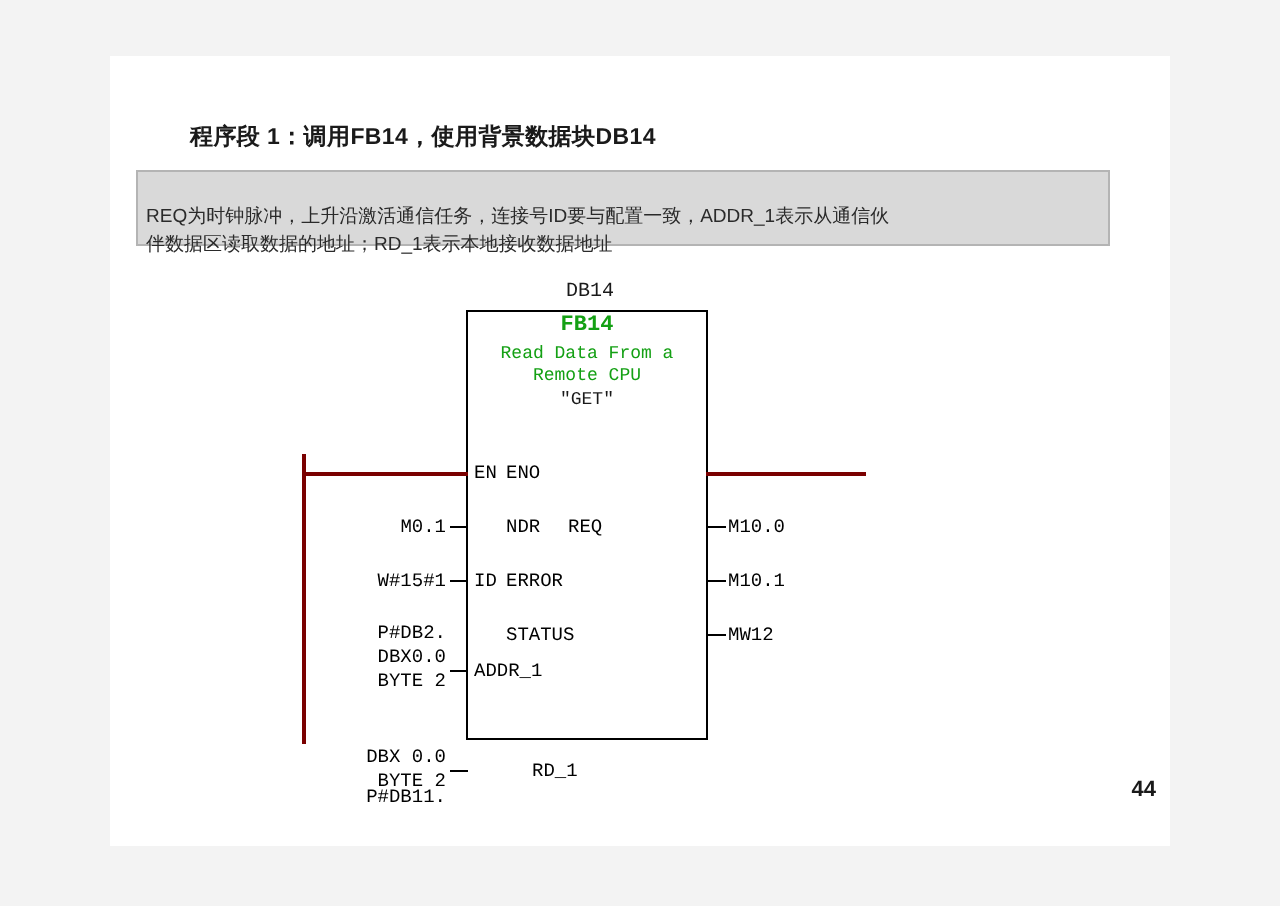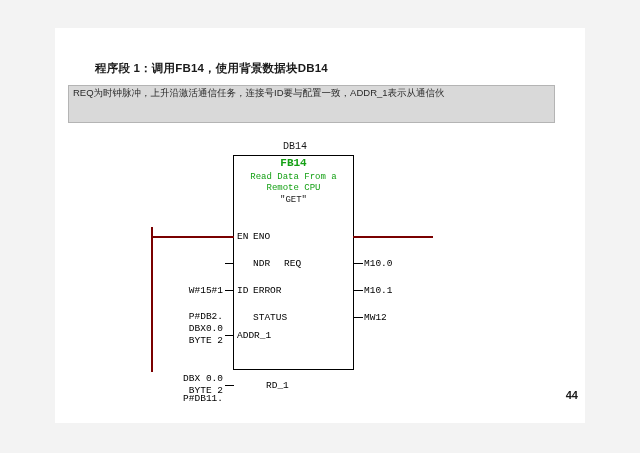--- a/index.html
+++ b/index.html
@@ -60,21 +60,21 @@
 
   .comment-box {
     position: absolute;
     left: 13px;
     top: 57px;
     width: 487px;
     height: 38px;
     background: #d9d9d9;
     border: 1px solid #b4b4b4;
     box-sizing: border-box;
-    padding: 0 4px 0 4px;
+    padding: 16px 4px 0 4px;
   }
   .comment-line {
     font-size: 9.5px;
     line-height: 14px;
     color: #2a2a2a;
     white-space: nowrap;
   }
 
   
   .db-label {
@@ -194,20 +194,21 @@
   <div class="edge-bottom"></div>
   <div class="edge-left"></div>
   <div class="edge-right"></div>
 
   <div class="sheet">
 
     <div class="title">程序段 1：调用FB14，使用背景数据块DB14</div>
 
     <div class="comment-box">
       <div class="comment-line">REQ为时钟脉冲，上升沿激活通信任务，连接号ID要与配置一致，ADDR_1表示从通信伙</div>
+      <div class="comment-line">伴数据区读取数据的地址；RD_1表示本地接收数据地址</div>
     </div>
 
     <div class="db-label">DB14</div>
 
     <div class="block"></div>
     <div class="block-title">FB14</div>
     <div class="block-sub l2">Remote CPU</div>
     <div class="block-sub l1">Read Data From a</div>
     <div class="block-sub l3">"GET"</div>
 
@@ -219,20 +220,21 @@
     <div class="pin-label pin-in" style="top:230px;padding-left:47px;">REQ</div>
     <div class="pin-label pin-in" style="top:257px;">ID</div>
     <div class="pin-label pin-in" style="top:302px;">ADDR_1</div>
     <div class="pin-label pin-in" style="top:352px;padding-left:29px;">RD_1</div>
 
     <div class="stub" style="left:170px; top:235px; width:9px;"></div>
     <div class="stub" style="left:170px; top:262px; width:9px;"></div>
     <div class="stub" style="left:170px; top:307px; width:9px;"></div>
     <div class="stub" style="left:170px; top:357px; width:9px;"></div>
 
+    <div class="operand" style="left:60px; top:230px; width:108px;">M0.1</div>
     <div class="operand" style="left:60px; top:257px; width:108px;">W#15#1</div>
 
     <div class="operand" style="left:60px; top:283px; width:108px;">P#DB2.</div>
     <div class="operand" style="left:60px; top:295px; width:108px;">DBX0.0</div>
     <div class="operand" style="left:60px; top:307px; width:108px;">BYTE 2</div>
 
     <div class="operand" style="left:60px; top:333px; width:108px;margin-top:32px;">P#DB11.</div>
     <div class="operand" style="left:60px; top:345px; width:108px;">DBX 0.0</div>
     <div class="operand" style="left:60px; top:357px; width:108px;">BYTE 2</div>
 

